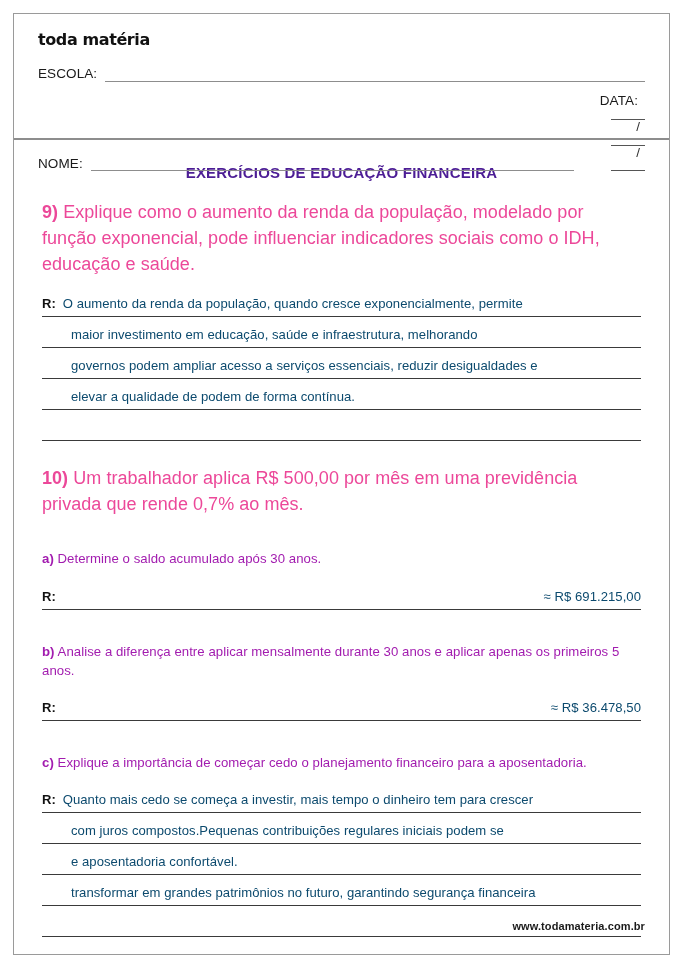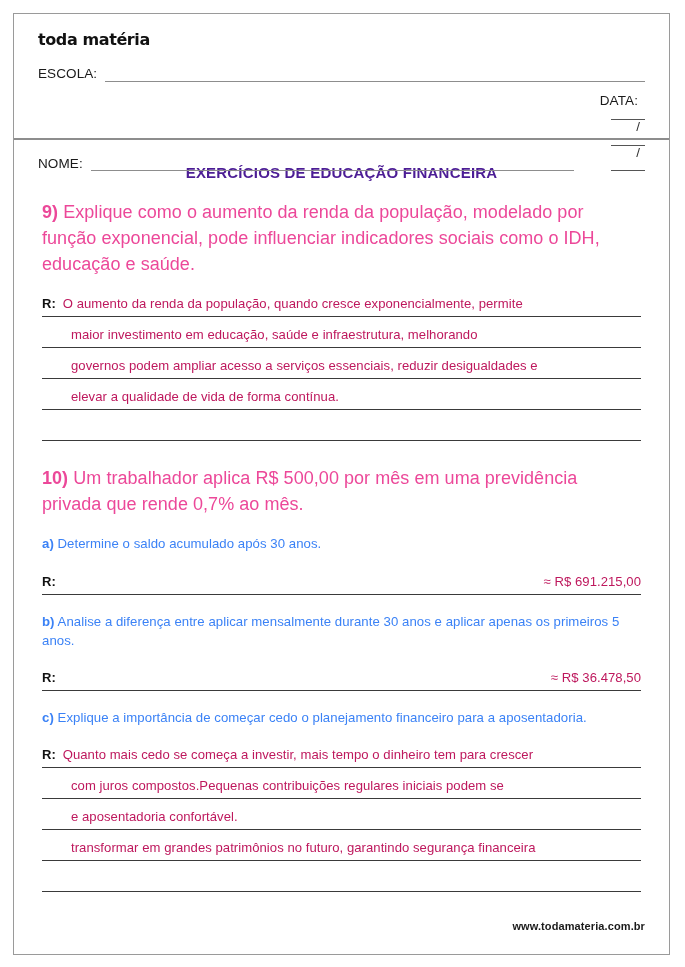--- a/index.html
+++ b/index.html
@@ -111,22 +111,22 @@
     line-height: 1.45;
     color: #ec4899;
     margin-bottom: 9px;
     letter-spacing: 0.05px;
   }
   .question .qnum { font-weight: 700; }
 
   .subquestion {
     font-size: 13.2px;
     line-height: 1.45;
-    color: #3b82f6;
-    margin-top: 17px;
+    color: #a21caf;
+    margin-top: 32px;
     margin-bottom: 10px;
     letter-spacing: 0.05px;
   }
   .subquestion .qnum { font-weight: 700; }
 
   
   .answer-block { margin-bottom: 2px; }
 
   .ans-line {
     position: relative;
@@ -143,21 +143,21 @@
     font-weight: 700;
     color: #111;
     line-height: 1;
     padding-bottom: 6px;
     padding-right: 7px;
     flex: 0 0 auto;
   }
 
   .ans-text {
     font-size: 13.1px;
-    color: #be185d;
+    color: #0c4a6e;
     line-height: 1;
     padding-bottom: 6px;
     letter-spacing: 0.05px;
     flex: 1 1 auto;
     white-space: nowrap;
     overflow: hidden;
   }
 
   .ans-text.indent { padding-left: 29px; }
   .gap-md { height: 22px; }
@@ -218,21 +218,21 @@
           <span class="ans-r">R:</span>
           <span class="ans-text">O aumento da renda da população, quando cresce exponencialmente, permite</span>
         </div>
         <div class="ans-line">
           <span class="ans-text indent">maior investimento em educação, saúde e infraestrutura, melhorando</span>
         </div>
         <div class="ans-line">
           <span class="ans-text indent">governos podem ampliar acesso a serviços essenciais, reduzir desigualdades e</span>
         </div>
         <div class="ans-line">
-          <span class="ans-text indent">elevar a qualidade de vida de forma contínua.</span>
+          <span class="ans-text indent">elevar a qualidade de podem de forma contínua.</span>
         </div>
         <div class="ans-line blank">
           <span class="ans-text indent"></span>
         </div>
       </div>
 
       <div class="gap-md"></div>
 
       <div class="question">
         <span class="qnum">10)</span>

